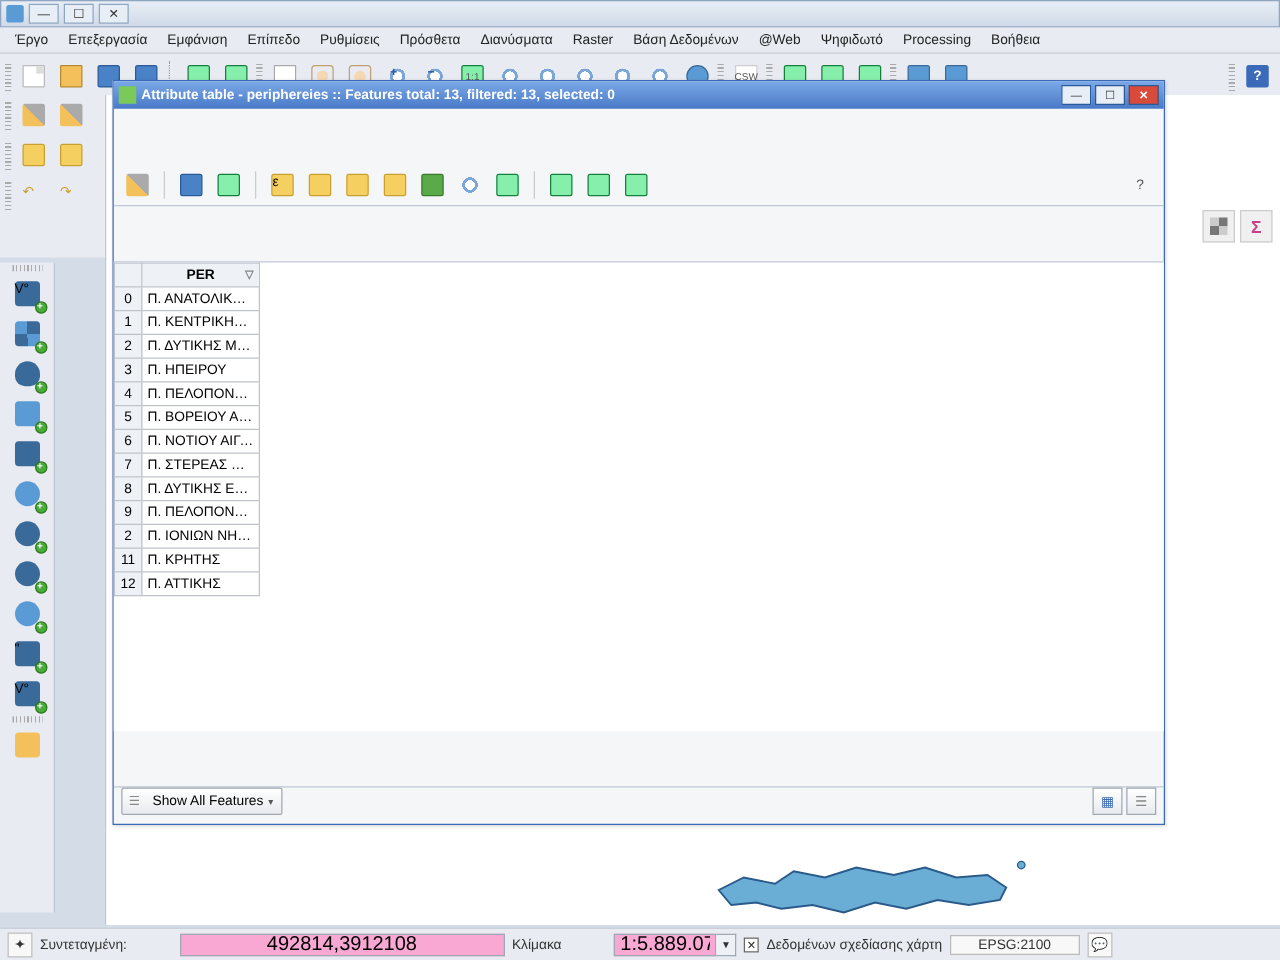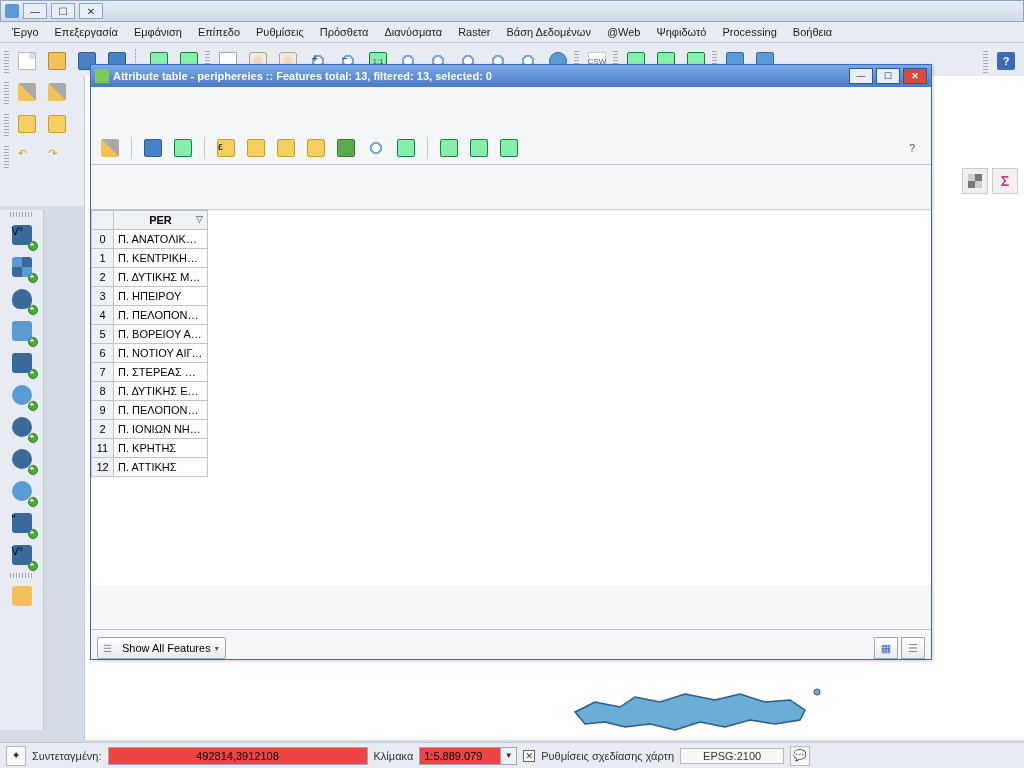--- a/index.html
+++ b/index.html
@@ -74,31 +74,31 @@
 .attrtb .sep { width: 1px; height: 22px; background: #ccc; margin: 0 4px; }
 .attrbody { flex: 1; background: #fff; position: relative; overflow: hidden; border-top: 1px solid #c0c8d4; }
 .attrtable { border-collapse: collapse; }
 .attrtable th, .attrtable td { border: 1px solid #c0c4ca; height: 19px; font-size: 11px; white-space: nowrap; }
 .attrtable th { background: #eef1f5; }
 .attrtable .corner { width: 22px; }
 .attrtable .colhead { width: 94px; text-align: center; position: relative; }
 .attrtable .colhead .sortarrow { position:absolute; right:4px; top:3px; color:#888; font-size:9px;}
 .attrtable .rownum { width: 22px; text-align: center; background: #eef1f5; }
 .attrtable td.val { width: 94px; padding: 0 4px; text-align: left; overflow: hidden; text-overflow: ellipsis; max-width: 94px; }
-.attrfoot { height: 30px; border-top: 1px solid #c0c8d4; display: flex; align-items: flex-end; padding: 0 6px; }
+.attrfoot { height: 30px; border-top: 1px solid #c0c8d4; display: flex; align-items: flex-start; padding: 0 6px; }
 .attrfoot .showall { height: 22px; border: 1px solid #a0a8b4; background: linear-gradient(#fff,#e8eaee); padding: 0 6px 0 24px; position: relative; display: flex; align-items: center; border-radius: 2px; }
 .attrfoot .showall::before { content:"☰"; position:absolute; left:5px; color:#888; font-size:10px;}
 .attrfoot .showall::after { content:"▾"; margin-left:4px; color:#555; font-size:8px;}
 .attrfoot .spacer { flex:1; }
 .attrfoot .vbtn { width:24px; height:22px; border:1px solid #a0a8b4; background:linear-gradient(#fff,#e8eaee); margin-left:3px; display:flex; align-items:center; justify-content:center;}
 
 
 .statusbar { position: absolute; left: 0; right: 0; bottom: 0; height: 26px; background: #e8ecf2; border-top: 1px solid #c0c8d4; display: flex; align-items: center; padding: 0 6px; gap: 6px; font-size: 11px; color: #333;}
 .statusbar .sbbtn { width: 20px; height: 20px; border: 1px solid #bbb; background: #f8f8f8; display:flex; align-items:center; justify-content:center;}
-.statusbar input { height: 18px; border: 1px solid #a0a8b4; background: #ef4444; padding: 0 4px; text-align:center; font-size:11px;}
+.statusbar input { height: 18px; border: 1px solid #a0a8b4; background: #f9a8d4; padding: 0 4px; text-align:center; font-size:16px;margin-left:36px;}
 .statusbar .coord { width: 260px; }
 .statusbar .scale { width: 82px; text-align:left; padding-left:4px;}
 .statusbar .scalewrap { display:flex; }
 .statusbar .scaledrop { width:16px; height:18px; border:1px solid #a0a8b4; border-left:none; background:#eef1f5; display:flex; align-items:center; justify-content:center; font-size:8px;}
 .statusbar .cb { width:12px; height:12px; border:1px solid #666; background:#fff; display:inline-flex; align-items:center; justify-content:center; font-size:9px; color:#333;}
 .statusbar .epsg { border:1px solid #bbb; background:#f8f8f8; padding:1px 22px;}
 .statusbar .logbtn { width:20px; height:20px; border:1px solid #bbb; background:#f8f8f8; display:flex;align-items:center;justify-content:center;}
 
 </style>
 </head>
@@ -452,16 +452,16 @@
 <div class="statusbar">
   <div class="sbbtn">✦</div>
   <span>Συντεταγμένη:</span>
   <input class="coord" value="492814,3912108" style="">
   <span>Κλίμακα</span>
   <div class="scalewrap">
     <input class="scale" value="1:5.889.079" style="">
     <div class="scaledrop">▼</div>
   </div>
   <span class="cb">✕</span>
-  <span>Ρυθμίσεις σχεδίασης χάρτη</span>
+  <span>Δεδομένων σχεδίασης χάρτη</span>
   <span class="epsg">EPSG:2100</span>
   <div class="logbtn">💬</div>
 </div>
 
 </body></html>

